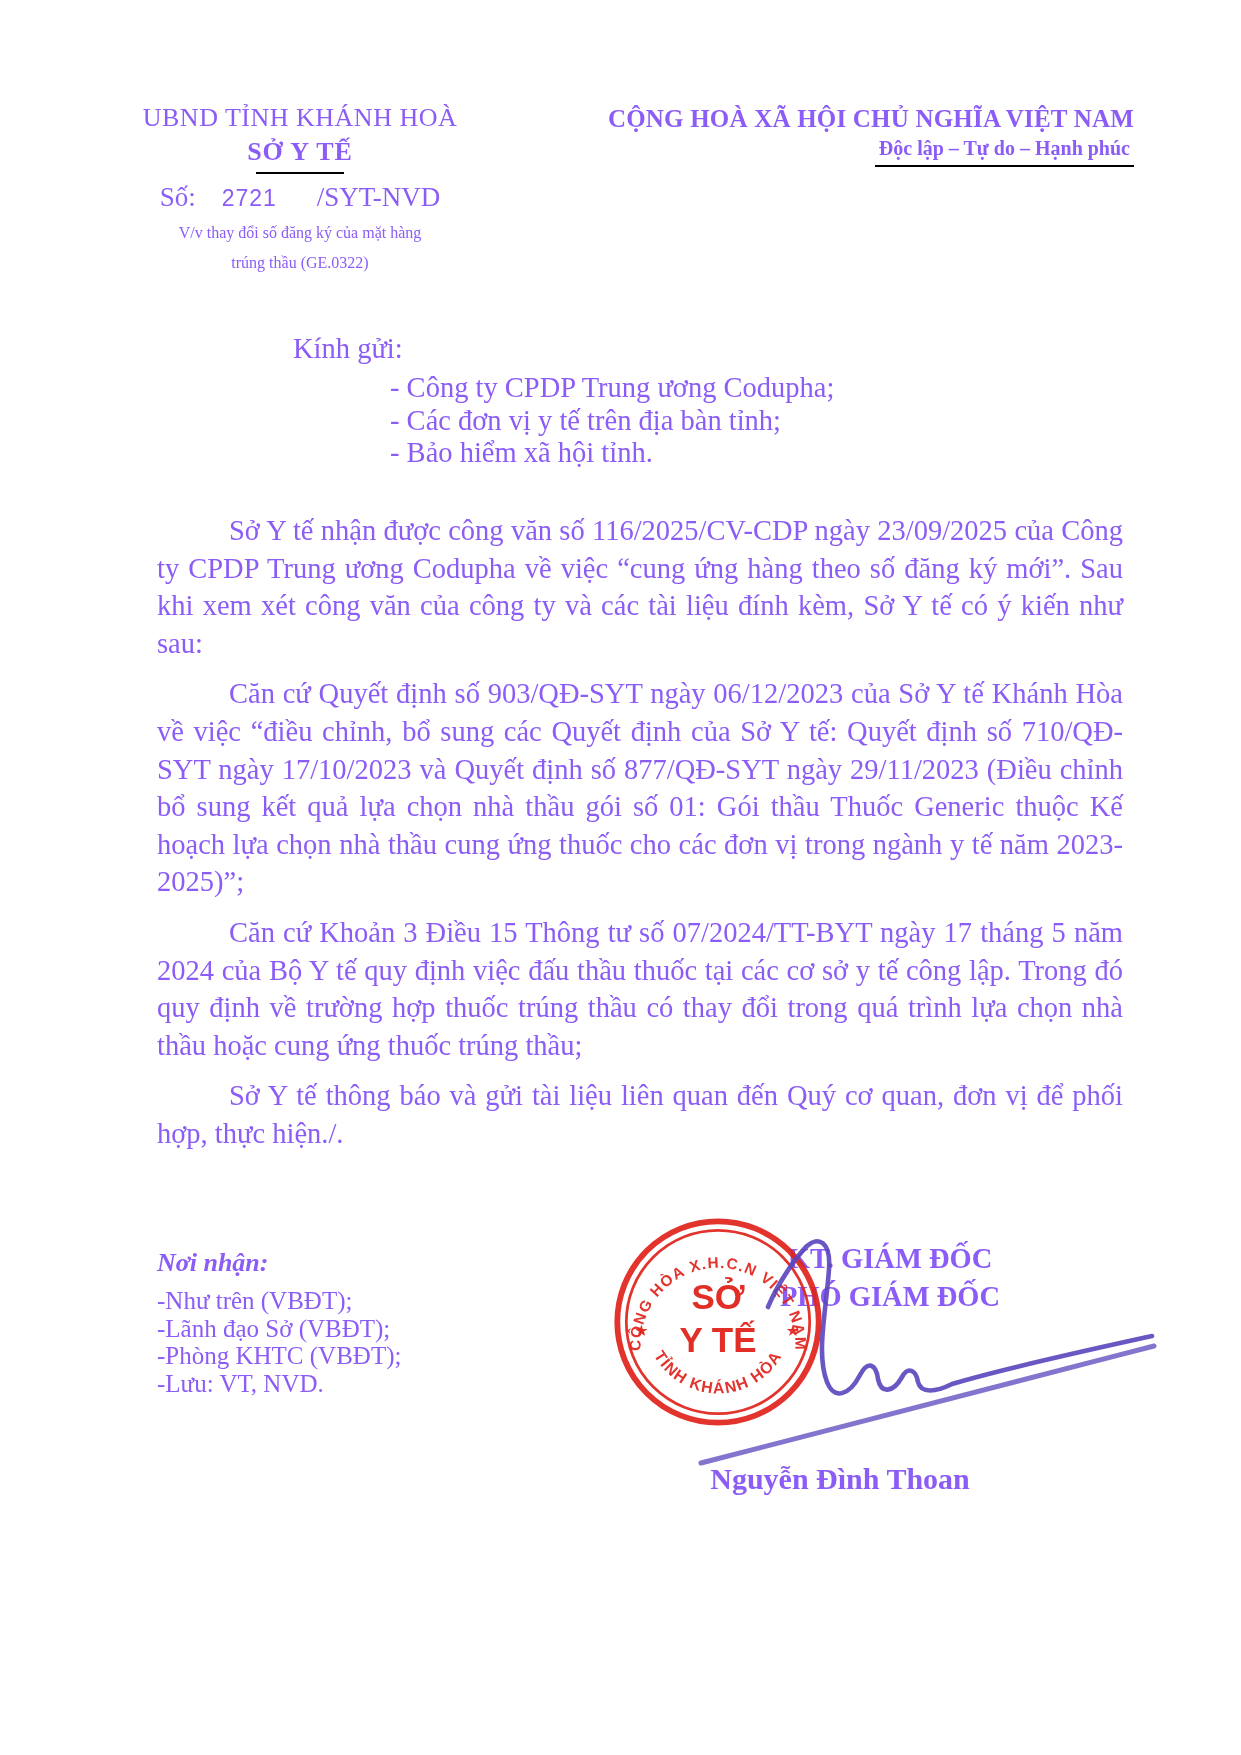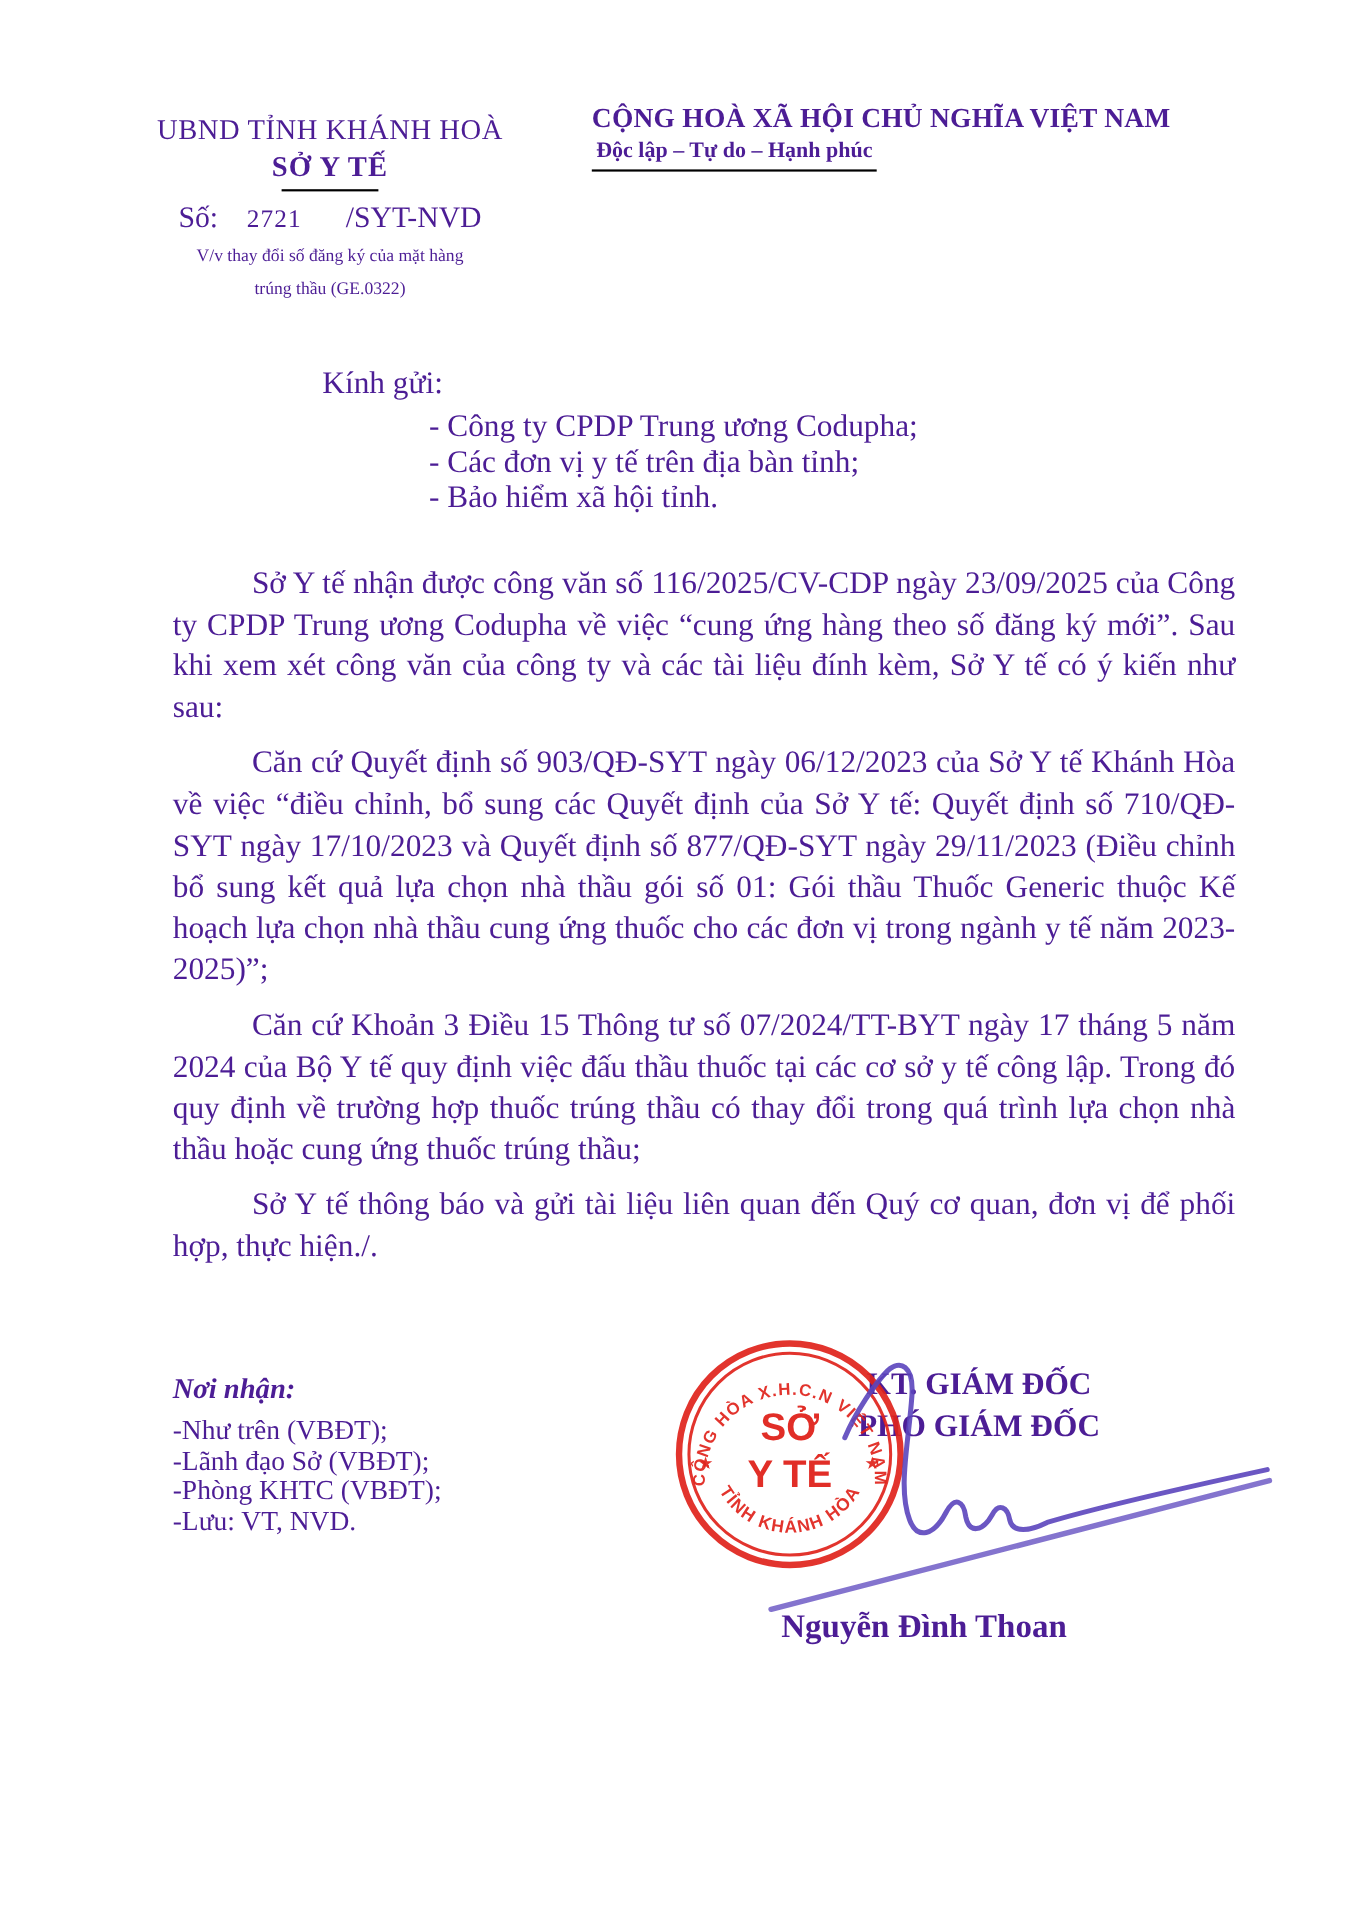--- a/index.html
+++ b/index.html
@@ -1,31 +1,31 @@
 <!DOCTYPE html>
 <html><head>
 <meta charset="utf-8">
 <style>
   html,body { margin:0; padding:0; background:#888; }
   .page {
     position:relative; width:1241px; height:1755px; margin:0 auto;
-    background:#ffffff; color:#4c1d95;
+    background:#ffffff; color:#8b5cf6;
     font-family:"Liberation Serif", serif;
     overflow:hidden;
   }
   
   .header-left { position:absolute; top:103px; left:95px; width:410px; text-align:center; }
   .hl-parent { font-size:26px; letter-spacing:0.5px; }
   .hl-org    { font-size:26px; font-weight:bold; margin-top:4px; letter-spacing:1px; }
   .hl-rule   { width:88px; height:0; border-bottom:2px solid #000; margin:5px auto 8px; }
   .hl-so     { font-size:27px; margin-top:6px; }
-  .hl-so .num{ font-family:Liberation Serif, serif; font-size:23px; letter-spacing:1px; margin:0 40px 0 26px; }
+  .hl-so .num{ font-family:Liberation Sans, sans-serif; font-size:23px; letter-spacing:1px; margin:0 40px 0 26px; }
   .hl-subject{ font-size:16px; line-height:30px; margin-top:5px; }
   
-  .header-right { position:absolute; top:94px; left:538px; width:596px; text-align:left; }
+  .header-right { position:absolute; top:105px; left:538px; width:596px; text-align:right; }
   .hr-nation { font-size:25px; font-weight:bold; letter-spacing:0.2px; }
   .hr-motto  { display:inline-block; font-size:20px; font-weight:bold; border-bottom:2.5px solid #000; padding:0 4px 5px; margin-top:4px; }
   .hr-date   { font-size:27.5px; font-style:italic; margin-top:11px; }
   .hr-date .typed { font-style:normal; font-family:"Liberation Sans", sans-serif; font-size:23px; margin-right:8px; }
   .hr-date .mth { margin:0 12px; }
   
   .recipients { position:absolute; top:333px; left:293px; font-size:28.5px; }
   .recipient-list { margin:7px 0 0 97px; line-height:32.5px; }
   
   .content { position:absolute; top:512px; left:157px; width:966px;

